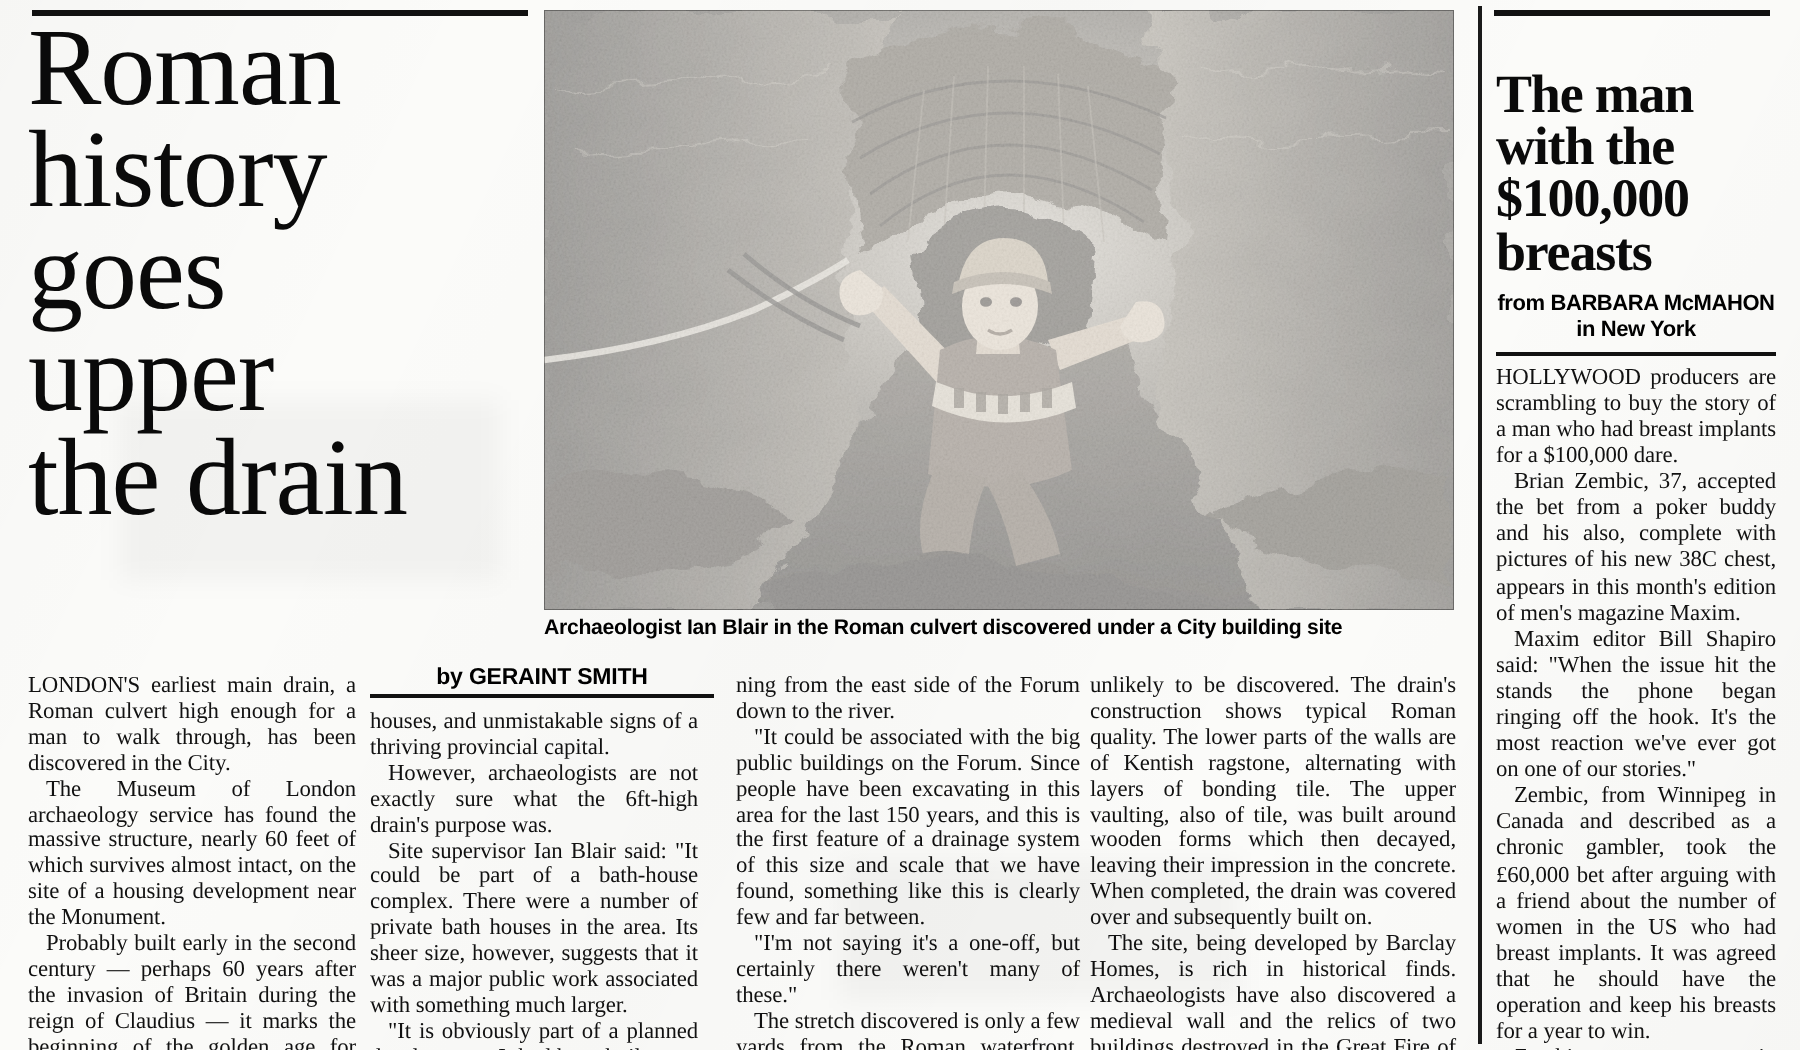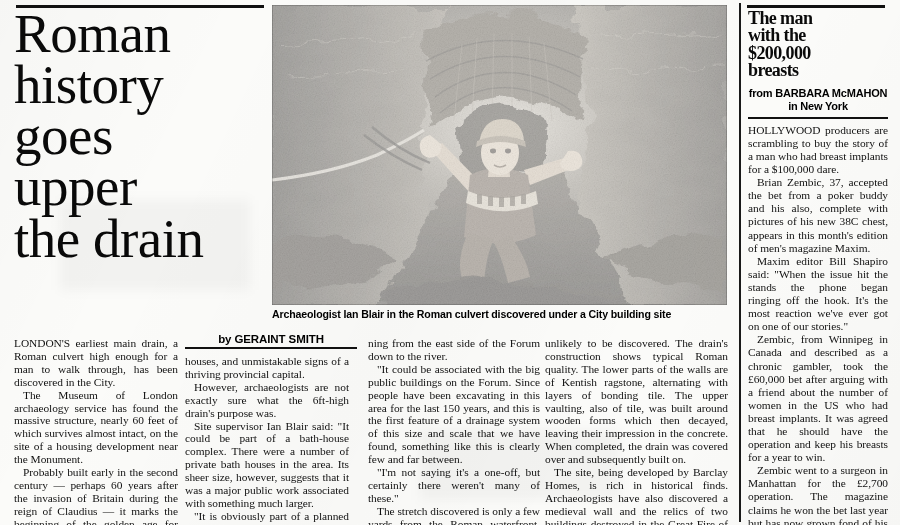--- a/index.html
+++ b/index.html
@@ -96,24 +96,25 @@
   
   .sidebar {
     position: absolute;
     left: 748px;
     top: 10px;
     width: 140px;
   }
   .side-headline {
     font-family: "Liberation Serif", serif;
     font-weight: bold;
-    font-size: 18px;
+    font-size: 27px;
     line-height: 0.97;
     letter-spacing: -0.6px;
     color: #0a0a0a;
+    margin-top: 24px;
   }
   .side-headline span { display: block; }
   .side-byline {
     margin-top: 7px;
     font-family: "Liberation Sans", sans-serif;
     font-weight: bold;
     font-size: 11px;
     line-height: 13px;
     text-align: center;
     letter-spacing: -0.2px;
@@ -375,21 +376,21 @@
     </div>
 
   </div>
 
   <div class="divider-vert"></div>
 
   <div class="sidebar">
     <div class="side-headline">
       <span>The man</span>
       <span>with the</span>
-      <span>$200,000</span>
+      <span>$100,000</span>
       <span>breasts</span>
     </div>
     <div class="side-byline">
       <div>from BARBARA McMAHON</div>
       <div>in New York</div>
     </div>
     <div class="side-rule"></div>
     <div class="side-body">
       <p class="lead">HOLLYWOOD producers are scrambling to buy the story of a man who had breast implants for a $100,000 dare.</p>
       <p>Brian Zembic, 37, accepted the bet from a poker buddy and his also, complete with pictures of his new 38C chest, appears in this month's edition of men's magazine Maxim.</p>

